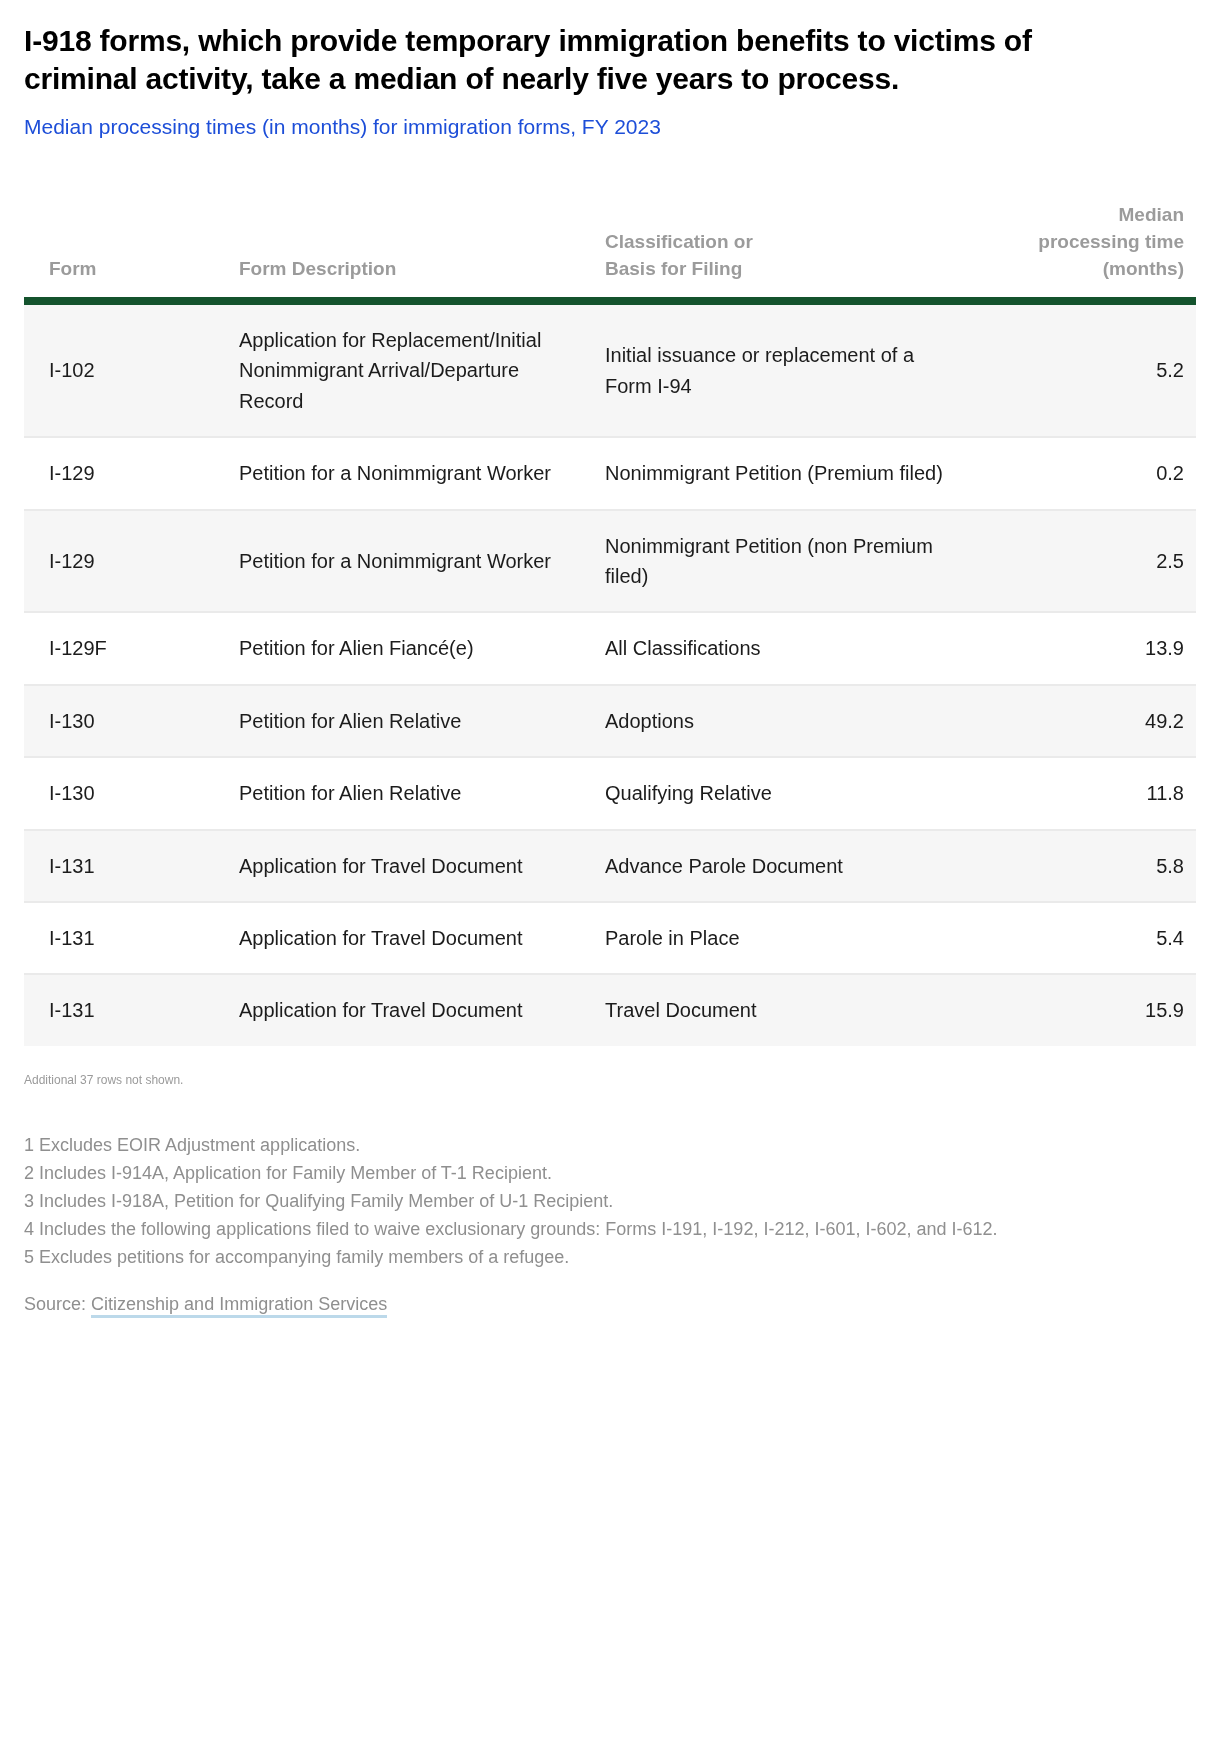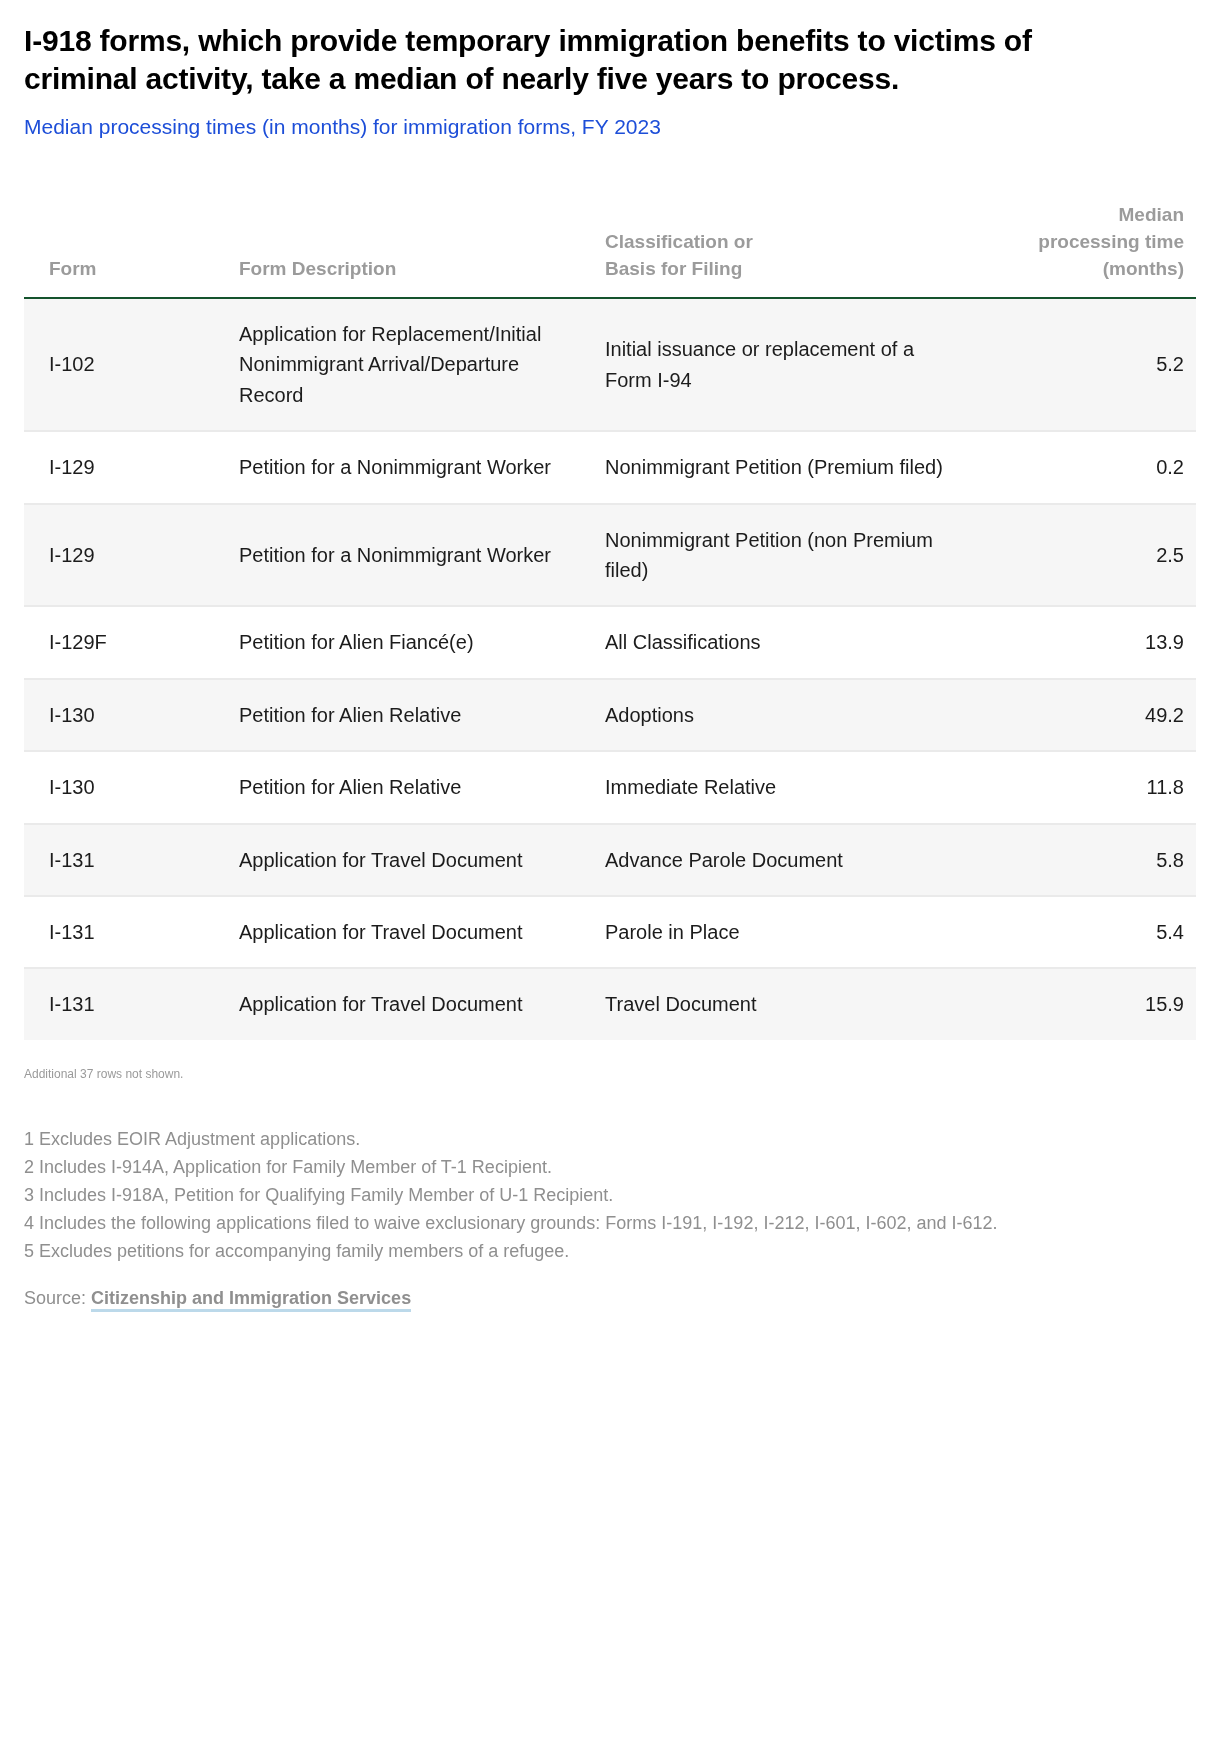--- a/index.html
+++ b/index.html
@@ -47,21 +47,21 @@
   table.data-table col.c-median      { width: 217px; }
 
   thead th {
     color: #9b9b9b;
     font-size: 19px;
     font-weight: bold;
     line-height: 1.42;
     vertical-align: bottom;
     padding: 0 0 14px 0;
     text-align: left;
-    border-bottom: 2px solid #14532d;
+    border-bottom: 8px solid #14532d;
   }
   thead th.num { text-align: right; padding-right: 12px; }
   thead th.col-form { padding-left: 25px; }
   thead th.col-desc { padding-left: 5px; }
   thead th.col-class { padding-left: 6px; }
 
   tbody td {
     font-size: 20px;
     line-height: 1.52;
     color: #1c1c1c;
@@ -96,21 +96,20 @@
   .source {
     margin-top: 22px;
     font-size: 18px;
     color: #8f8f8f;
   }
   .source a {
     color: #8f8f8f;
     text-decoration: none;
     border-bottom: 3px solid #bcd9ea;
     padding-bottom: 1px;
-    font-weight: bold;
   }
 </style>
 </head>
 <body>
 
 <div class="page">
 
   <h1 class="title">I-918 forms, which provide temporary immigration benefits to victims of criminal activity, take a median of nearly five years to process.</h1>
   <div class="subtitle">Median processing times (in months) for immigration forms, FY 2023</div>
 
@@ -167,21 +166,21 @@
         </tr>
         <tr class="alt">
           <td class="col-form">I-130</td>
           <td class="col-desc">Petition for Alien Relative</td>
           <td class="col-class">Adoptions</td>
           <td class="num">49.2</td>
         </tr>
         <tr>
           <td class="col-form">I-130</td>
           <td class="col-desc">Petition for Alien Relative</td>
-          <td class="col-class">Immediate Relative</td>
+          <td class="col-class">Qualifying Relative</td>
           <td class="num">11.8</td>
         </tr>
         <tr class="alt">
           <td class="col-form">I-131</td>
           <td class="col-desc">Application for Travel Document</td>
           <td class="col-class">Advance Parole Document</td>
           <td class="num">5.8</td>
         </tr>
         <tr>
           <td class="col-form">I-131</td>

